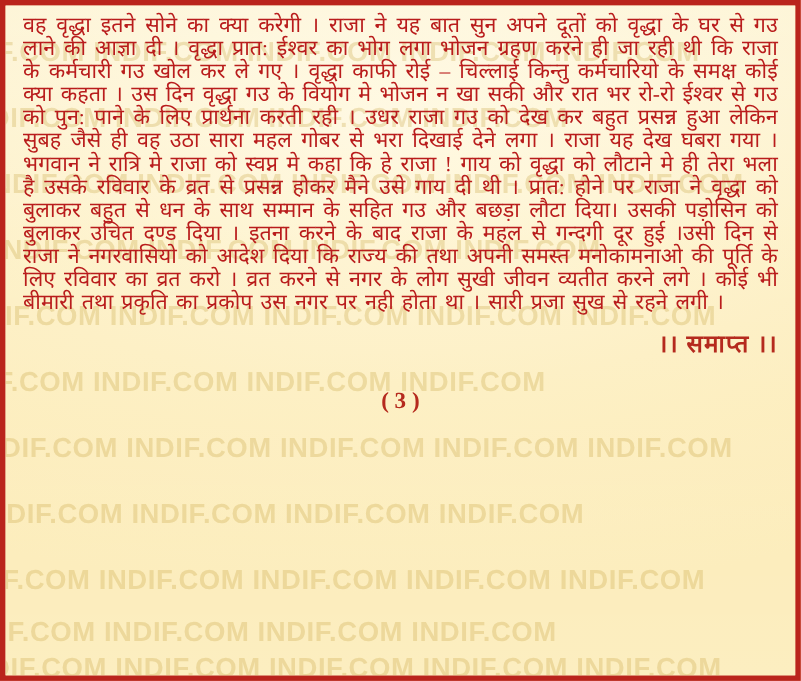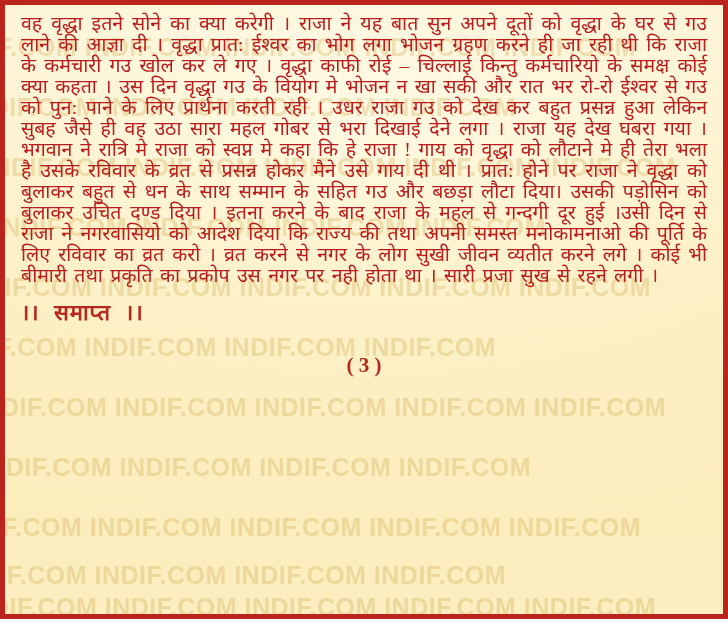--- a/index.html
+++ b/index.html
@@ -56,26 +56,26 @@
     line-height: 21px;
     color: #b91c1c;
     text-align: justify;
     text-justify: inter-word;
     word-spacing: 2.5px;
     font-family: "Liberation Serif", serif;
   }
   .end-line {
     position: relative;
     margin-top: 10px;
-    text-align: left;
+    text-align: right;
     color: #b52a1e;
     font-weight: bold;
     font-size: 22px;
     letter-spacing: 1px;
-    font-family: Liberation Mono, monospace;
+    font-family: Liberation Sans, sans-serif;
   }
   .page-number {
     position: relative;
     margin-top: 26px;
     text-align: center;
     color: #b52a1e;
     font-weight: bold;
     font-size: 21px;
     font-family: "Liberation Serif", serif;
   }

